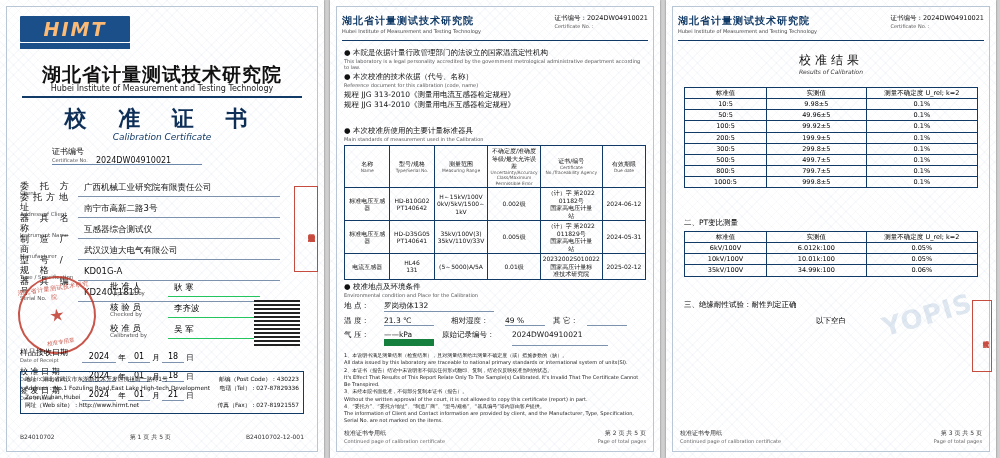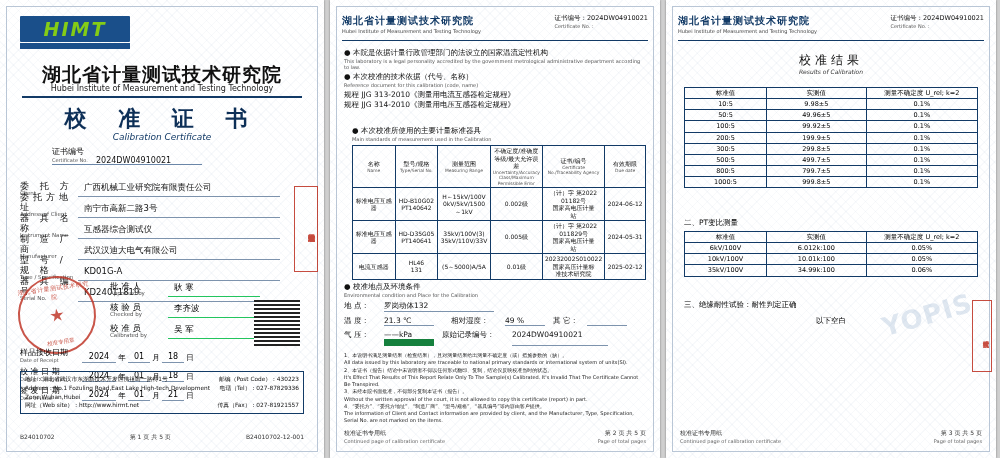--- a/index.html
+++ b/index.html
@@ -14,21 +14,21 @@
   .guilloche{position:absolute;inset:0;background:
      repeating-linear-gradient(45deg, rgba(120,150,190,.055) 0 1px, transparent 1px 7px),
      repeating-linear-gradient(-45deg, rgba(120,150,190,.055) 0 1px, transparent 1px 7px);
      pointer-events:none;}
   .wm{position:absolute;font-weight:bold;color:rgba(150,175,205,.30);transform:rotate(-16deg);
       font-size:26px;letter-spacing:1px;pointer-events:none;}
 
   
   .logo{position:absolute;left:20px;top:16px;width:110px;height:34px;}
   .logo .bar{position:absolute;left:0;top:0;width:110px;height:26px;background:#1a4f8a;border-radius:1px;
-      color:#84cc16;font-weight:bold;font-size:19px;letter-spacing:2px;text-align:center;line-height:26px;font-style:italic;}
+      color:#fdba74;font-weight:bold;font-size:19px;letter-spacing:2px;text-align:center;line-height:26px;font-style:italic;}
   .logo .sub{position:absolute;left:0;top:27px;width:110px;height:6px;background:#1a4f8a;}
   .p1 h1{position:absolute;left:0;right:0;top:62px;text-align:center;margin:0;font-size:19px;font-weight:bold;color:#111;letter-spacing:1px;}
   .p1 .h1en{position:absolute;left:0;right:0;top:84px;text-align:center;font-size:8px;color:#222;}
   .p1 .rule{position:absolute;left:22px;right:22px;top:96px;border-top:2px solid #123a66;}
   .p1 h2{position:absolute;left:0;right:0;top:104px;text-align:center;margin:0;font-size:22px;font-weight:bold;letter-spacing:12px;color:#0d2f57;}
   .p1 .h2en{position:absolute;left:0;right:0;top:132px;text-align:center;font-size:9px;font-style:italic;color:#123a66;}
   .certno{position:absolute;left:52px;top:146px;font-size:8px;color:#111;}
   .certno .line{display:block;border-bottom:1px solid #6a86a8;width:150px;margin-top:1px;}
   .certno .val{position:absolute;left:44px;top:10px;font-size:8px;}
 
@@ -284,21 +284,21 @@
       <div class="en">This laboratory is a legal personality accredited by the government metrological administrative department according to law.</div>
     </div>
 
     <div class="sec" style="left:14px;right:14px;top:72px;">
       <div>● 本次校准的技术依据（代号、名称）</div>
       <div class="en">Reference document for this calibration (code, name)</div>
       <div style="margin-top:2px;">规程    JJG 313-2010《测量用电流互感器检定规程》</div>
       <div>规程    JJG 314-2010《测量用电压互感器检定规程》</div>
     </div>
 
-    <div class="sec" style="left:14px;right:14px;top:126px;margin-left:8px;">
+    <div class="sec" style="left:14px;right:14px;top:126px;">
       <div>● 本次校准所使用的主要计量标准器具</div>
       <div class="en">Main standards of measurement used in the Calibration</div>
       <table class="grid" style="margin-top:3px;">
         <thead>
           <tr>
             <th style="width:16%"><span>名称</span><span class="en6">Name</span></th>
             <th style="width:15%"><span>型号/规格</span><span class="en6">Type/Serial No.</span></th>
             <th style="width:18%"><span>测量范围</span><span class="en6">Measuring Range</span></th>
             <th style="width:16%"><span>不确定度/准确度等级/最大允许误差</span><span class="en6">Uncertainty/Accuracy Class/Maximum Permissible Error</span></th>
             <th style="width:20%"><span>证书/编号</span><span class="en6">Certificate No./Traceability Agency</span></th>

